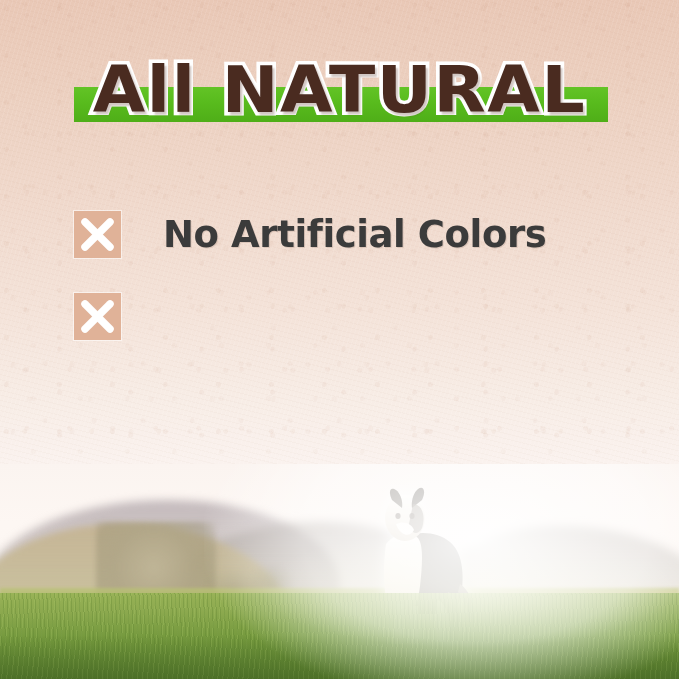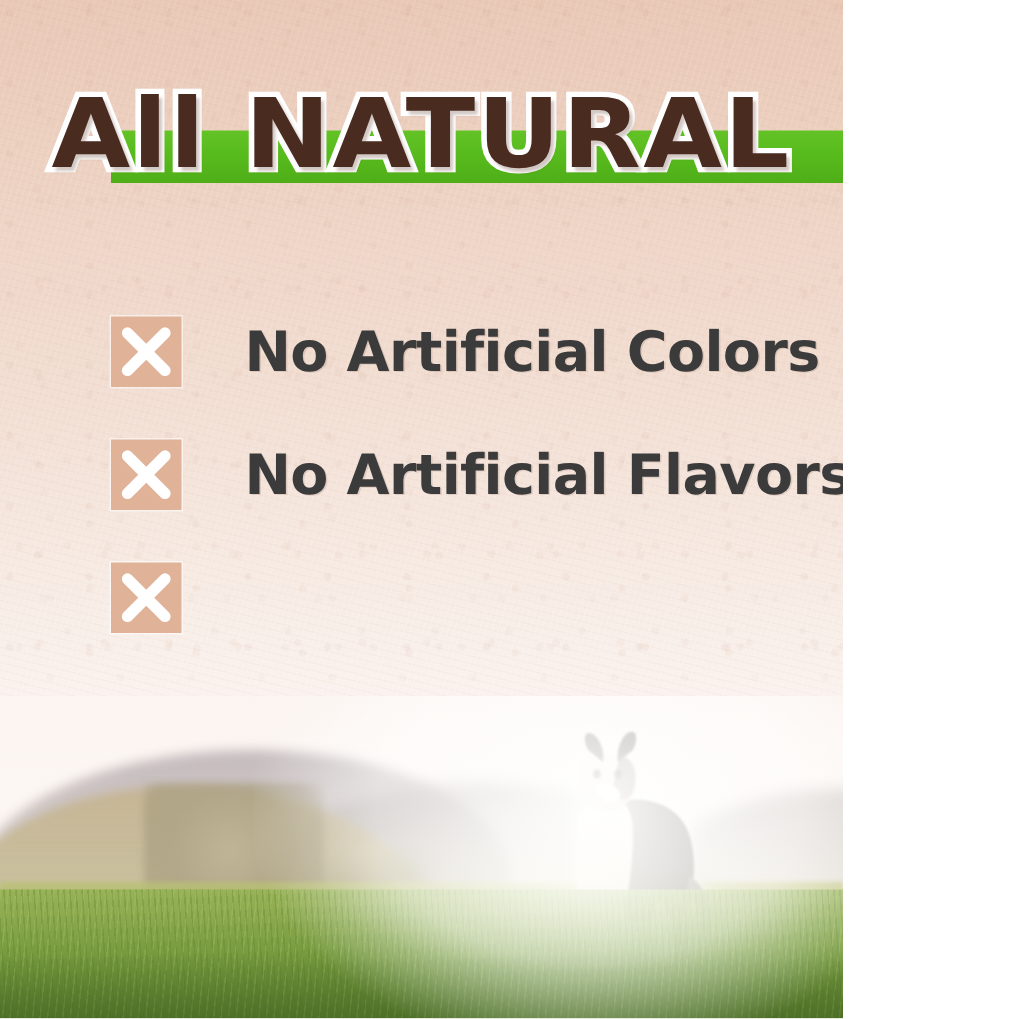--- a/index.html
+++ b/index.html
@@ -2,21 +2,21 @@
 <html><head>
 <meta charset="utf-8">
 <style>
   html, body {
     margin: 0;
     padding: 0;
     background: #ffffff;
   }
   #poster {
     position: relative;
-    width: 562px;
+    width: 679px;
     height: 679px;
     overflow: hidden;
     font-family: "Liberation Sans", sans-serif;
     background: linear-gradient(to bottom,
         #e9c8b6 0%,
         #ecd0c0 14%,
         #f0d9cc 30%,
         #f4e3d9 46%,
         #f7ece5 58%,
         #faf2ee 68%,
@@ -257,31 +257,20 @@
         <svg width="47" height="47" viewBox="0 0 47 47" aria-hidden="true">
           <g stroke="#ffffff" stroke-width="7.5" stroke-linecap="round">
             <line x1="11" y1="11" x2="36" y2="36"></line>
             <line x1="36" y1="11" x2="11" y2="36"></line>
           </g>
         </svg>
       </div>
       <div class="claim-label">No Artificial Colors</div>
     </div>
 
-    <div class="claim-row">
-      <div class="x-box">
-        <svg width="47" height="47" viewBox="0 0 47 47" aria-hidden="true">
-          <g stroke="#ffffff" stroke-width="7.5" stroke-linecap="round">
-            <line x1="11" y1="11" x2="36" y2="36"></line>
-            <line x1="36" y1="11" x2="11" y2="36"></line>
-          </g>
-        </svg>
-      </div>
-      <div class="claim-label">No Artificial Flavors</div>
-    </div>
 
 
     <div class="claim-row">
       <div class="x-box">
         <svg width="47" height="47" viewBox="0 0 47 47" aria-hidden="true">
           <g stroke="#ffffff" stroke-width="7.5" stroke-linecap="round">
             <line x1="11" y1="11" x2="36" y2="36"></line>
             <line x1="36" y1="11" x2="11" y2="36"></line>
           </g>
         </svg>

